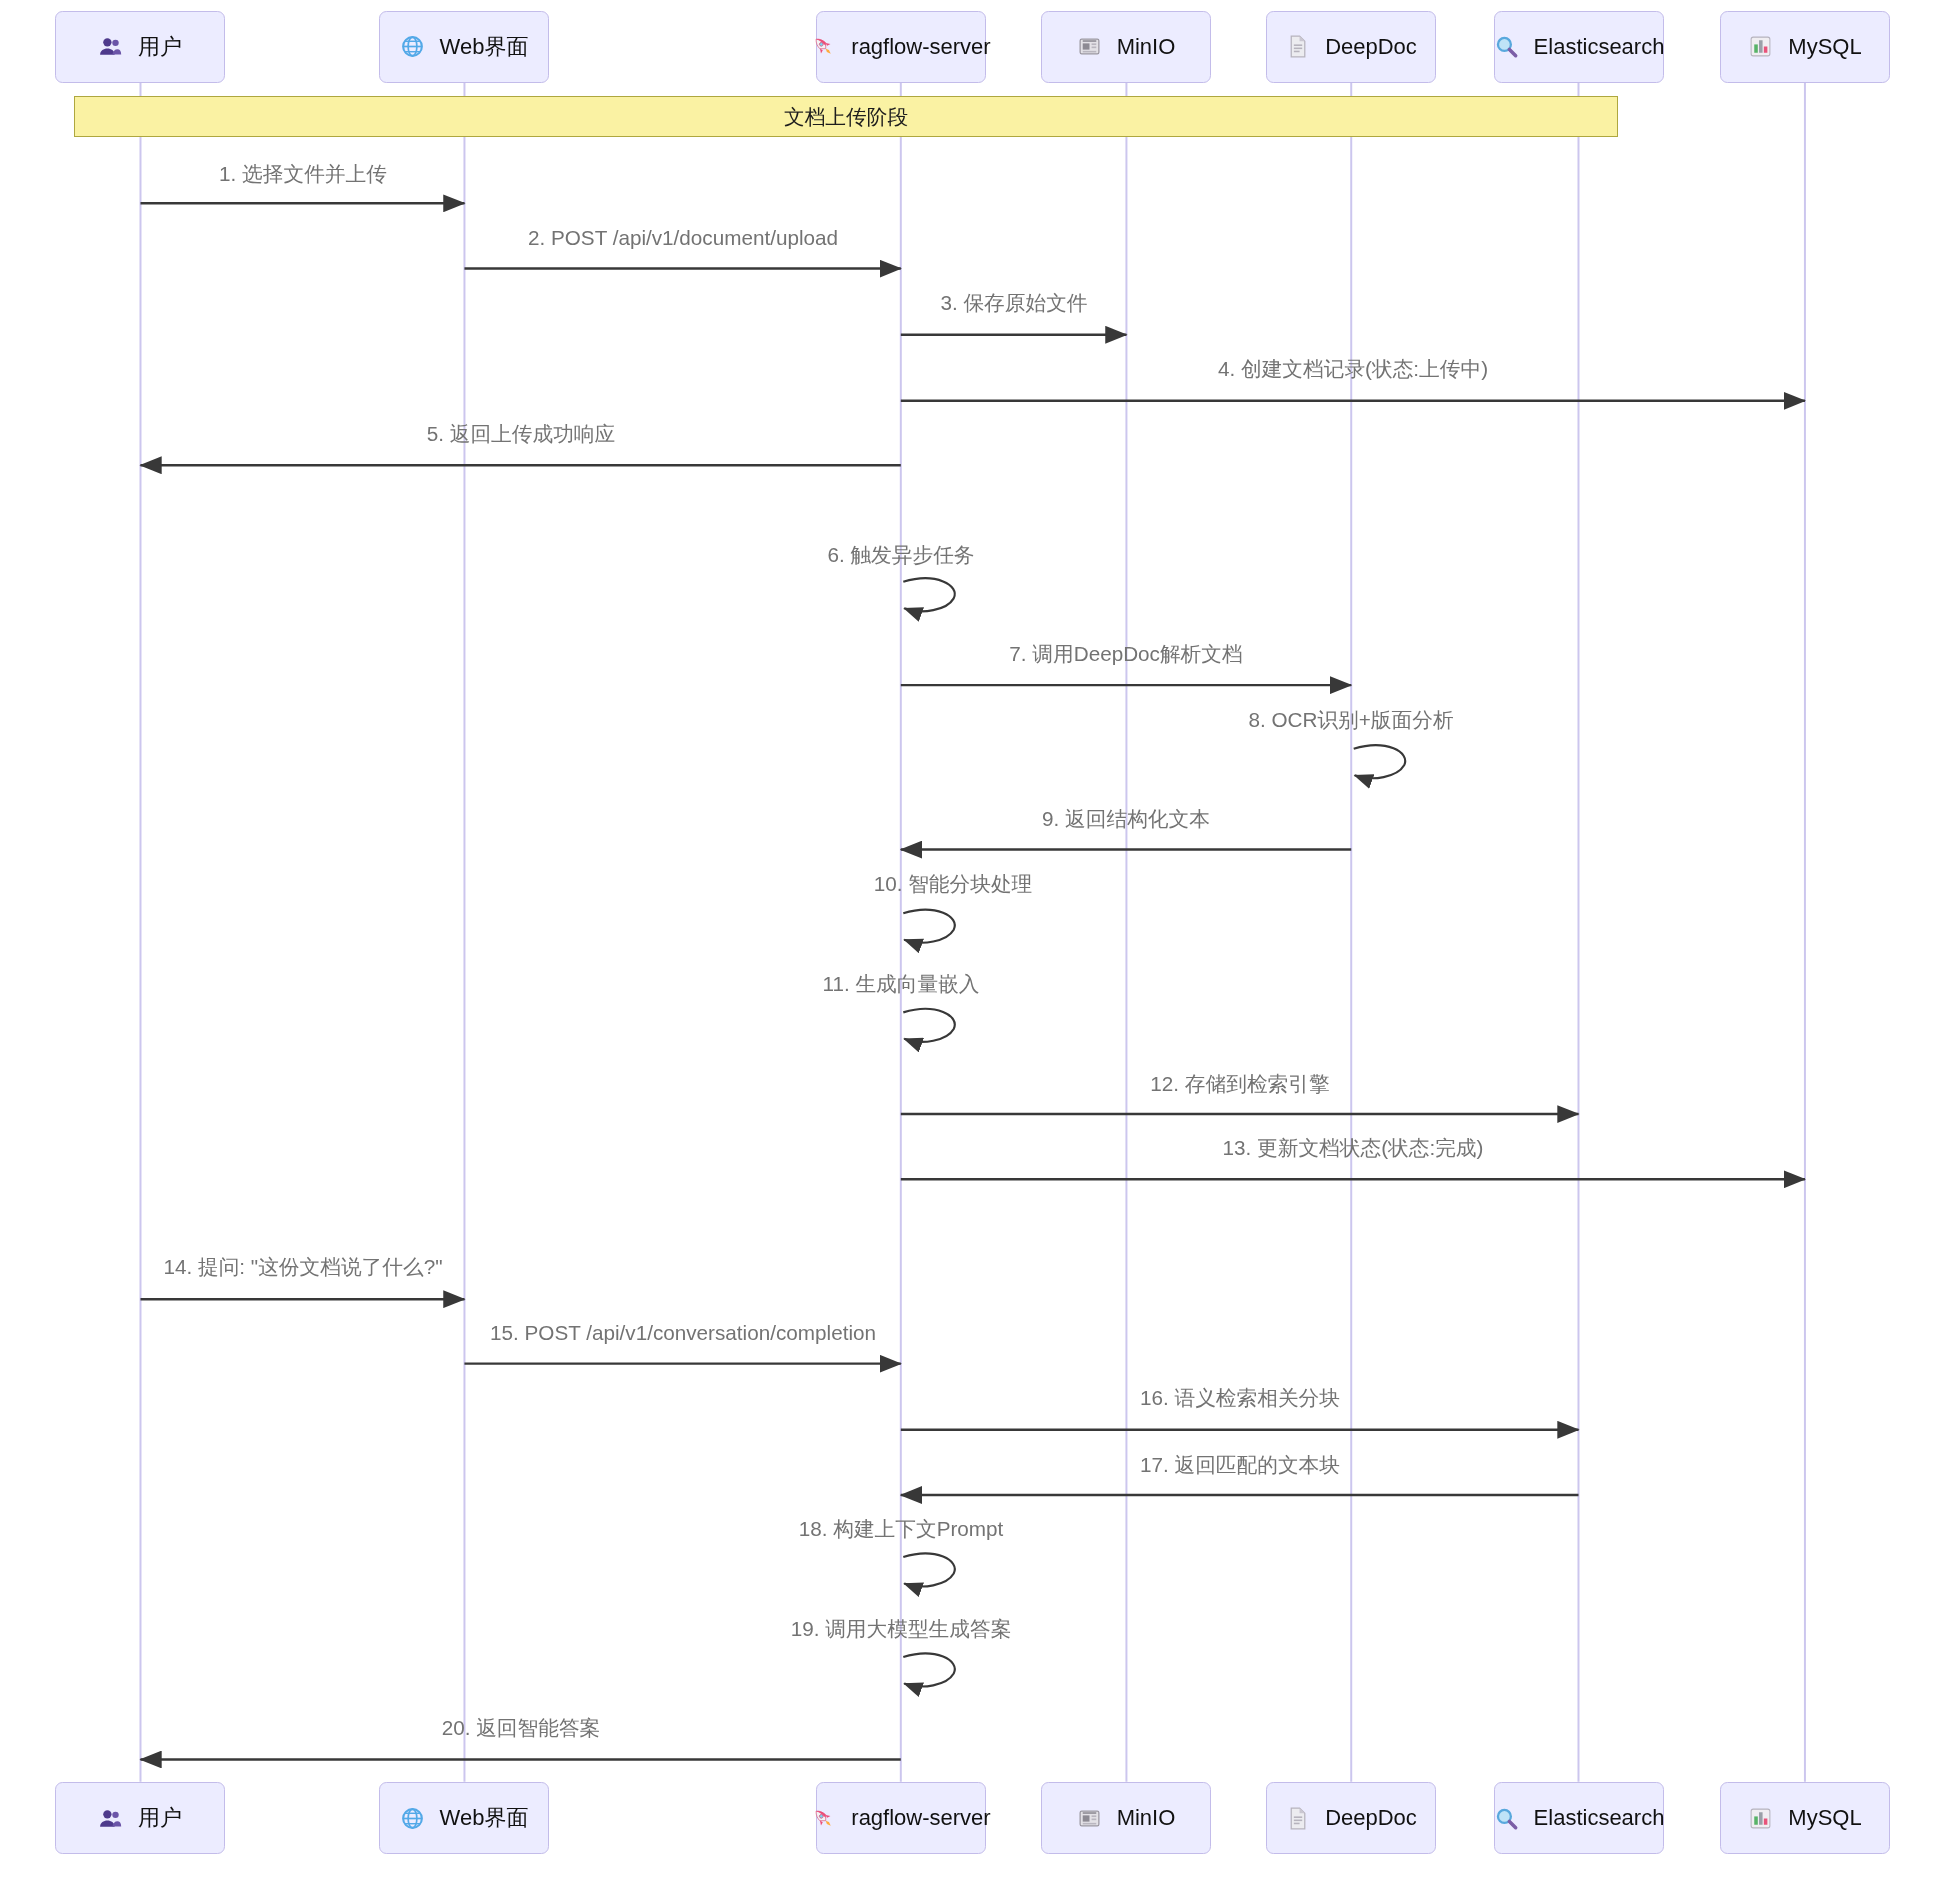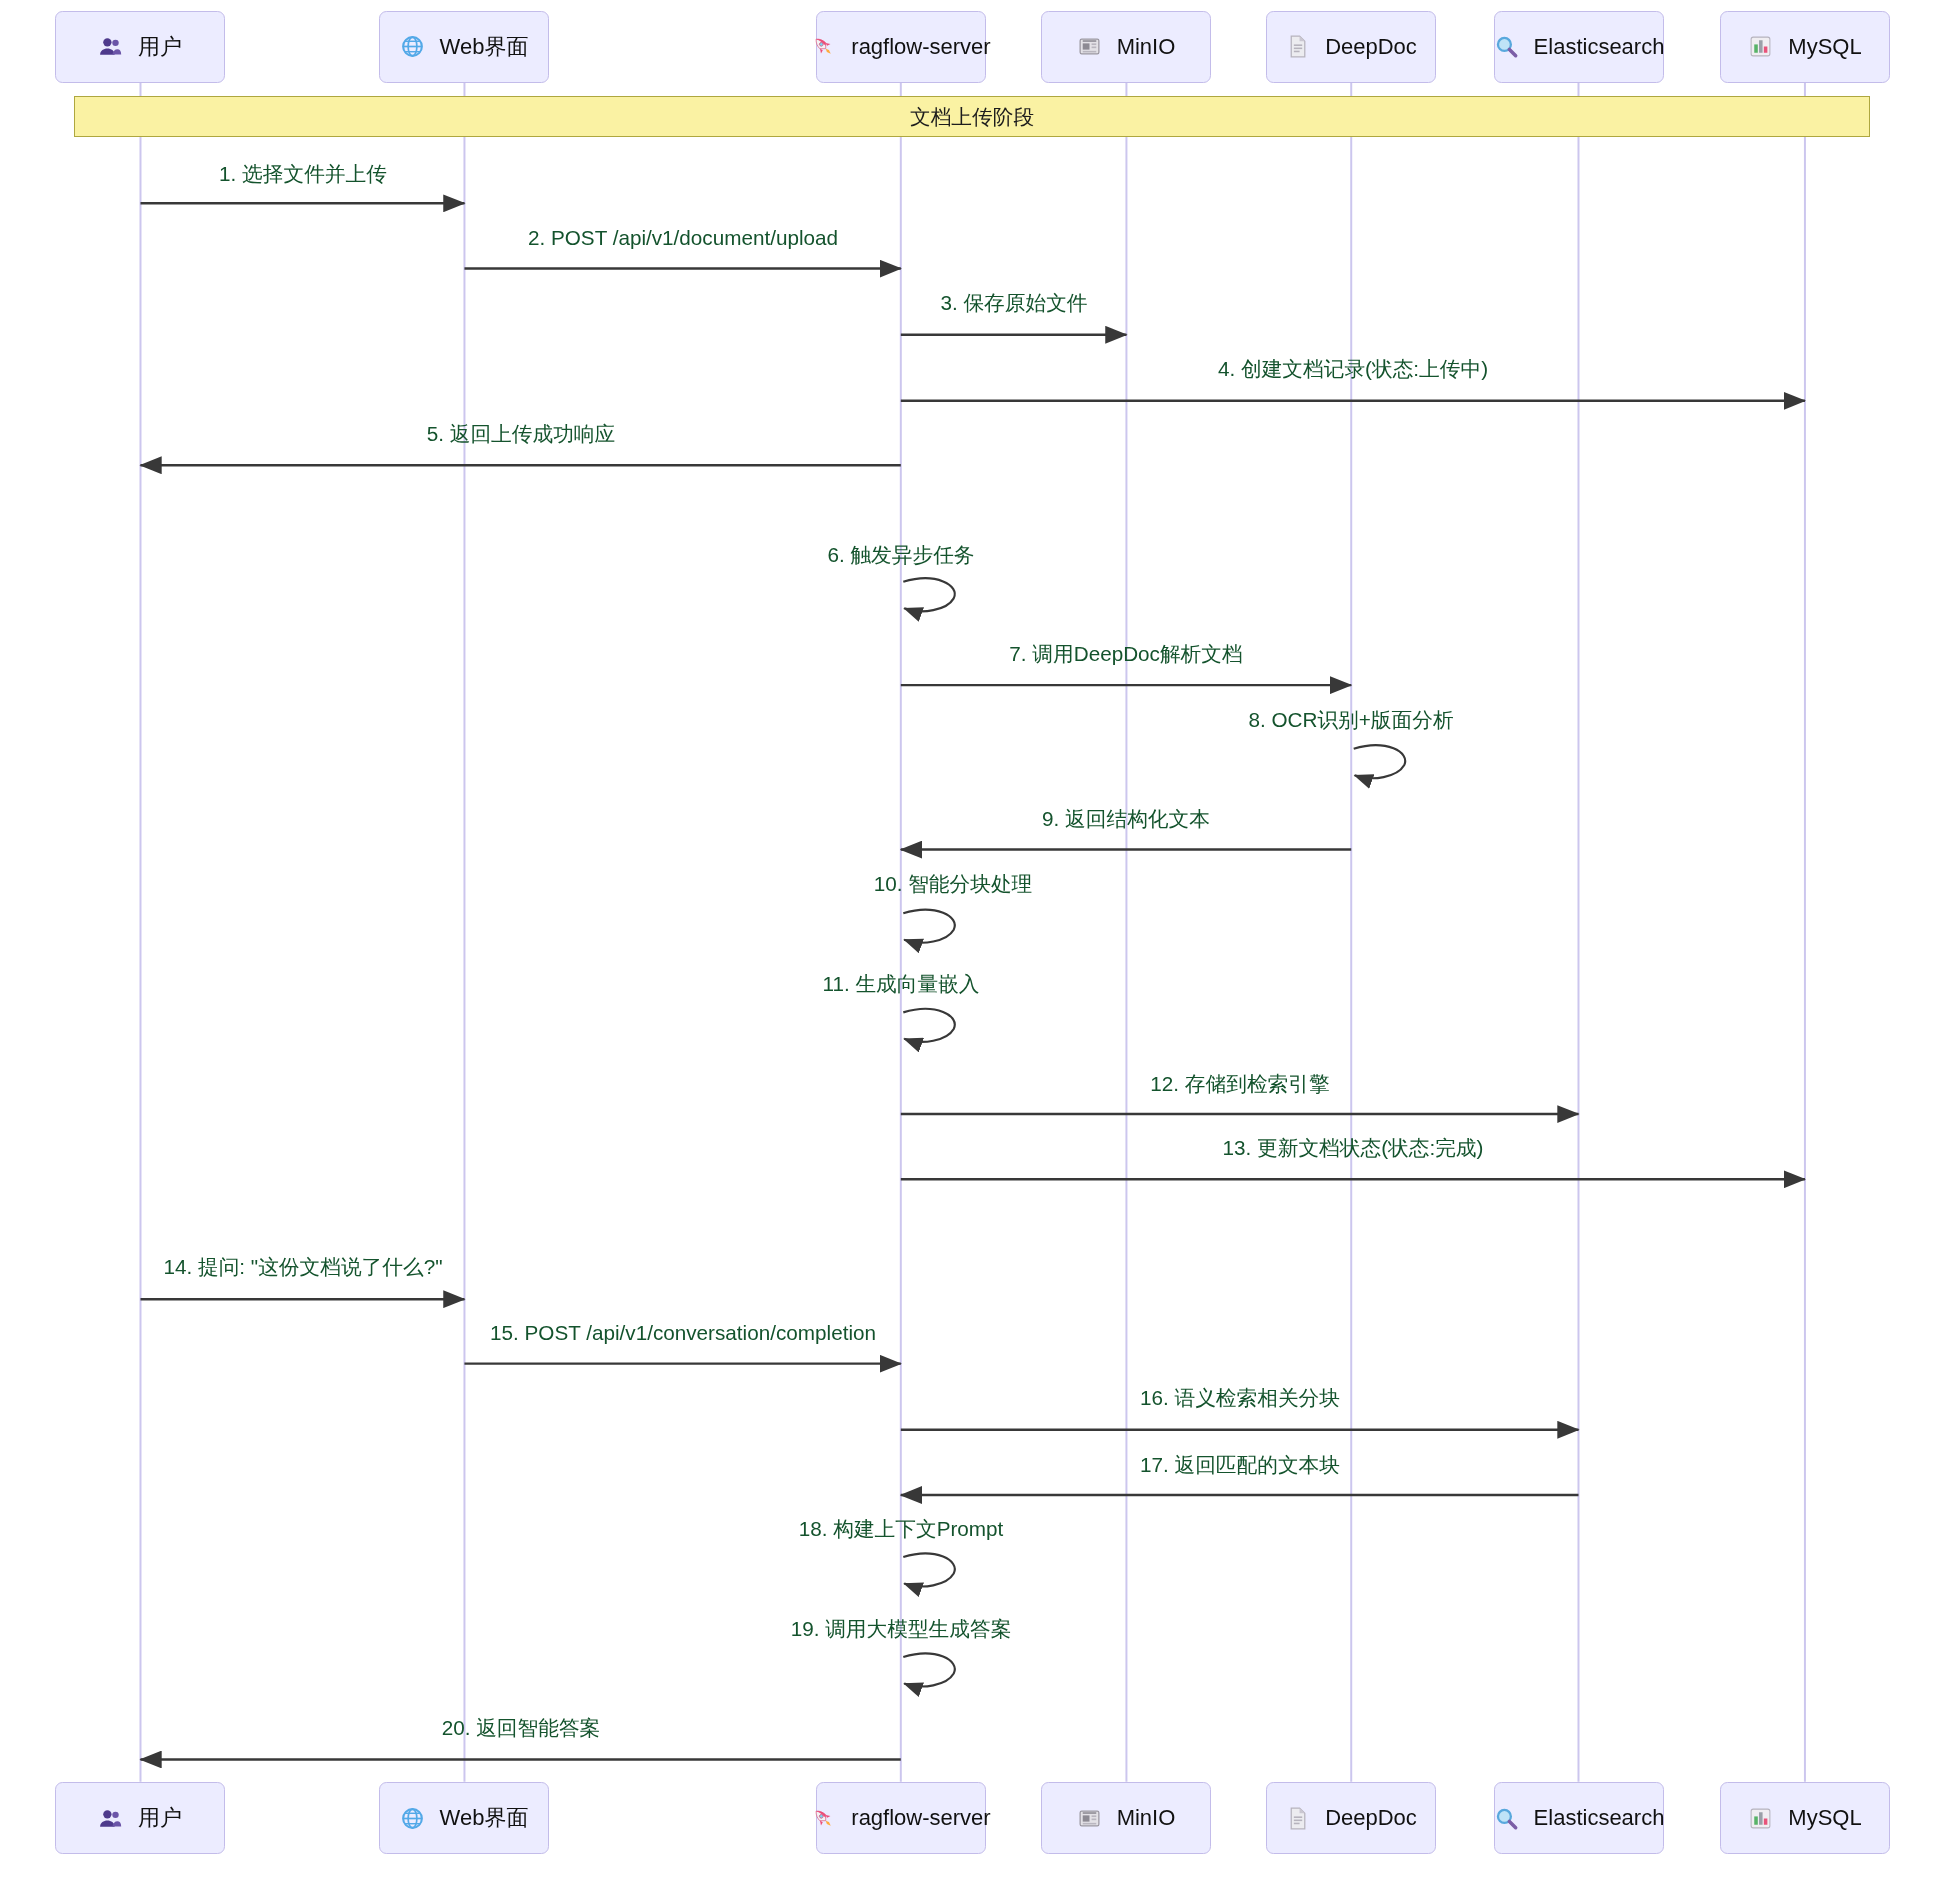--- a/index.html
+++ b/index.html
@@ -17,21 +17,21 @@
   .band{position:absolute;box-sizing:border-box;background:var(--band-fill);
         border:1.7px solid var(--band-border);display:flex;align-items:center;justify-content:center;}
   .band-label{font-size:20.7px;color:#1d1d1d;white-space:nowrap;}
   .actor-box{position:absolute;box-sizing:border-box;width:170px;height:72px;
         background:var(--actor-fill);border:1.7px solid var(--actor-border);border-radius:7.4px;
         display:flex;align-items:center;justify-content:center;gap:15px;}
   .actor-label{font-size:22px;color:#111;white-space:nowrap;}
   .icon{width:25px;height:25px;display:inline-flex;align-items:center;justify-content:center;}
   .icon svg{width:25px;height:25px;}
   .msg-label{position:absolute;transform:translateX(-50%);font-size:20.7px;line-height:28px;
-        height:28px;color:#14532d;white-space:nowrap;}
+        height:28px;color:#737373;white-space:nowrap;}
 </style>
 </head>
 <body>
 
 <div class="stage">
   <svg class="links" width="1957" height="1881" viewBox="0 0 2368 2276">
     <defs>
       <marker id="arrowhead" viewBox="0 0 10 8" refX="9.5" refY="4" markerWidth="9" markerHeight="7.2" orient="auto-start-reverse">
         <path d="M0,0 L10,4 L0,8 Z" fill="#383838"></path>
       </marker>
@@ -62,21 +62,21 @@
         <line x1="170" y1="1572" x2="562" y2="1572" stroke="var(--arrow)" stroke-width="3" marker-end="url(#arrowhead)"></line>
         <line x1="562" y1="1650" x2="1090" y2="1650" stroke="var(--arrow)" stroke-width="3" marker-end="url(#arrowhead)"></line>
         <line x1="1090" y1="1730" x2="1910" y2="1730" stroke="var(--arrow)" stroke-width="3" marker-end="url(#arrowhead)"></line>
         <line x1="1910" y1="1809" x2="1090" y2="1809" stroke="var(--arrow)" stroke-width="3" marker-end="url(#arrowhead)"></line>
         <path d="M 1093 1884 C 1132 1872, 1162 1888, 1154 1904 C 1146 1918, 1116 1924, 1094 1916" fill="none" stroke="var(--arrow)" stroke-width="2.6" marker-end="url(#arrowhead)"></path>
         <path d="M 1093 2005 C 1132 1993, 1162 2009, 1154 2025 C 1146 2039, 1116 2045, 1094 2037" fill="none" stroke="var(--arrow)" stroke-width="2.6" marker-end="url(#arrowhead)"></path>
         <line x1="1090" y1="2129" x2="170" y2="2129" stroke="var(--arrow)" stroke-width="3" marker-end="url(#arrowhead)"></line>
       </g>
   </svg>
   <div class="layer" id="bands">
-      <div class="band" style="left: 74px; top: 96px; width: 1796px; height: 41px;">
+      <div class="band" style="left: 74px; top: 96px; width: 1544px; height: 41px;">
         <span class="band-label">文档上传阶段</span>
       </div>
     </div>
   <div class="layer" id="labels">
       <div class="msg-label" style="left: 303px; top: 160px;">1. 选择文件并上传</div>
       <div class="msg-label" style="left: 683px; top: 224px;">2. POST /api/v1/document/upload</div>
       <div class="msg-label" style="left: 1014px; top: 289px;">3. 保存原始文件</div>
       <div class="msg-label" style="left: 1353px; top: 355px;">4. 创建文档记录(状态:上传中)</div>
       <div class="msg-label" style="left: 521px; top: 420px;">5. 返回上传成功响应</div>
       <div class="msg-label" style="left: 901px; top: 541px;">6. 触发异步任务</div>

